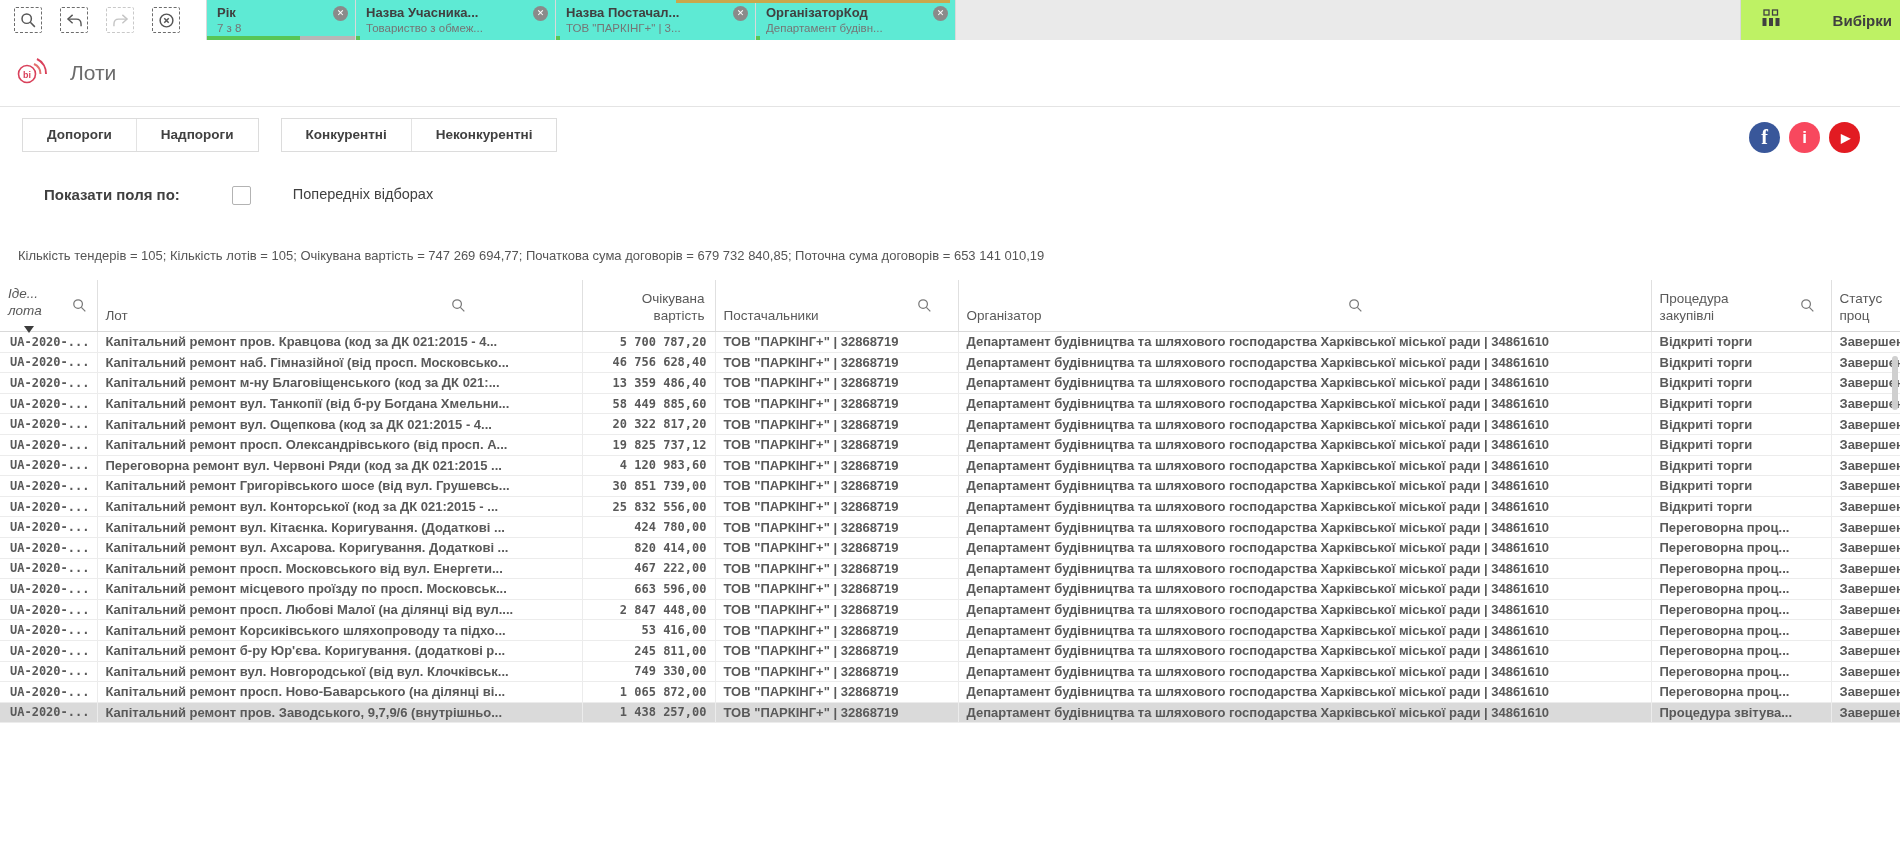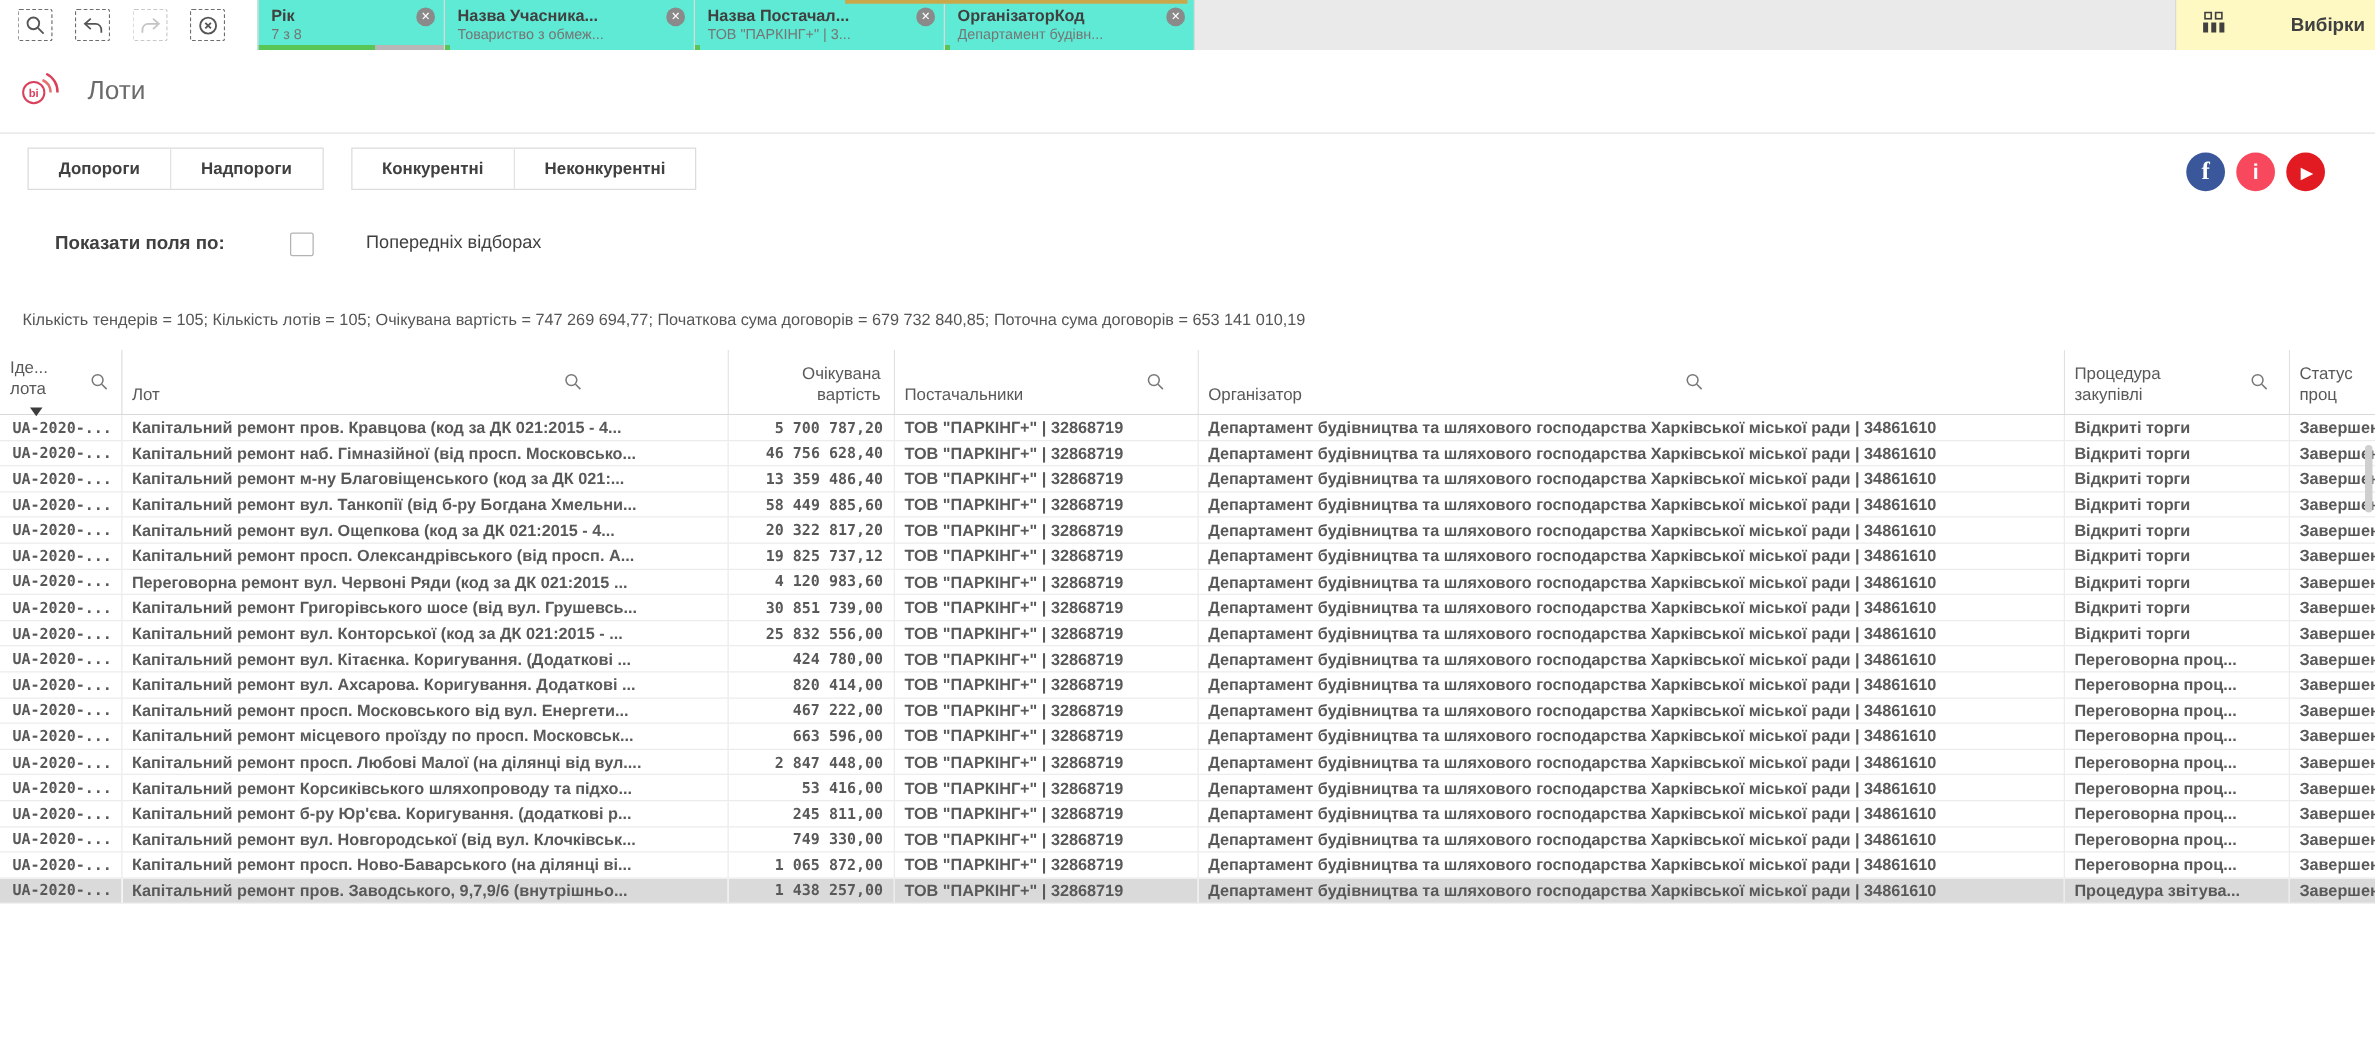--- a/index.html
+++ b/index.html
@@ -15,21 +15,21 @@
   .chips{position:absolute;left:206px;top:0;height:40px;display:flex;}
   .chip{position:relative;width:200px;height:40px;background:#5eead4;border-right:1px solid #d9d9d9;box-sizing:border-box;padding:5px 24px 0 10px;cursor:pointer;}
   .chip:first-child{width:150px;border-left:1px solid #d9d9d9;}
   .chip-title{font-size:13px;font-weight:bold;color:#404040;white-space:nowrap;overflow:hidden;}
   .chip-value{font-size:11.5px;color:#757575;white-space:nowrap;overflow:hidden;margin-top:2px;}
   .chip-close{position:absolute;top:6px;right:7px;width:15px;height:15px;border-radius:50%;background:#8a8a8a;color:#fff;font-size:9px;line-height:15px;text-align:center;cursor:pointer;}
   .chip-bar{position:absolute;left:0;bottom:0;width:100%;height:4px;display:flex;}
   .chip-bar .g{height:4px;background:#57c657;}
   .chip-bar .r{height:4px;background:#b7b7b7;}
   .goldbar{position:absolute;left:676px;top:0;width:274px;height:3px;background:#c9a84c;}
-  .selbar-right{position:absolute;left:1740px;top:0;width:160px;height:40px;background:#fef9c3;border-left:1px solid #d9d9d9;display:flex;align-items:center;box-sizing:border-box;padding:0 8px 0 20px;cursor:pointer;}
+  .selbar-right{position:absolute;left:1740px;top:0;width:160px;height:40px;background:#bef264;border-left:1px solid #d9d9d9;display:flex;align-items:center;box-sizing:border-box;padding:0 8px 0 20px;cursor:pointer;}
   .sel-label{margin-left:auto;font-size:15px;font-weight:bold;color:#404040;white-space:nowrap;}
 
   
   .titlebar{position:absolute;left:0;top:40px;width:1900px;height:67px;background:#fff;border-bottom:1px solid #e4e4e4;display:flex;align-items:center;padding-left:14px;box-sizing:border-box;}
   .app-title{font-size:21px;color:#6b6b6b;margin-left:18px;}
 
   
   .filterrow{position:absolute;left:0;top:118px;width:1900px;height:38px;display:flex;align-items:flex-start;}
   .years{display:flex;margin-left:10px;}
   .year{width:65px;height:37px;margin-right:1px;border:none;background:#9c9c9c;color:#2e2e2e;font-family:"DejaVu Sans Mono",monospace;font-weight:bold;font-size:15px;cursor:pointer;}
@@ -55,21 +55,21 @@
 
   
   .tablewrap{position:absolute;left:0;top:280px;width:1900px;}
   table{border-collapse:collapse;table-layout:fixed;width:1900px;}
   .c-id{width:97px}.c-lot{width:485px}.c-value{width:133px}.c-supplier{width:243px}
   .c-organizer{width:693px}.c-procedure{width:180px}.c-status{width:69px}
   thead tr{height:51px;}
   th{border-right:1px solid #e0e0e0;border-bottom:1px solid #d9d9d9;padding:0;font-weight:normal;position:relative;cursor:pointer;background:#fff;}
   .thf{display:flex;height:51px;align-items:center;}
   .thl{font-size:13.5px;color:#595959;line-height:1.25;white-space:pre-line;text-align:left;align-self:flex-end;padding:0 0 6px 8px;}
-  th.th-id .thl{align-self:flex-start;padding-top:6px;}
+  th.th-id .thl{align-self:flex-start;padding-top:6px;font-style:italic;}
   th.a-right .thl{margin-left:auto;text-align:right;padding-right:10px;}
   .ths{margin-left:auto;display:flex;cursor:pointer;}
   th.th-id .ths{margin-right:10px}
   th.th-lot .ths{margin-right:116px}
   th.th-supplier .ths{margin-right:26px}
   th.th-organizer .ths{margin-right:288px}
   th.th-procedure .ths{margin-right:16px}
   tbody tr{height:20.6px;font-weight:bold;}
   td{font-size:13px;color:#595959;padding:0 8px;white-space:nowrap;overflow:hidden;border-right:1px solid #ececec;border-bottom:1px solid #ececec;cursor:pointer;}
   td.cell-id{padding-left:10px;font-family:"DejaVu Sans Mono",monospace;font-size:12px;}

